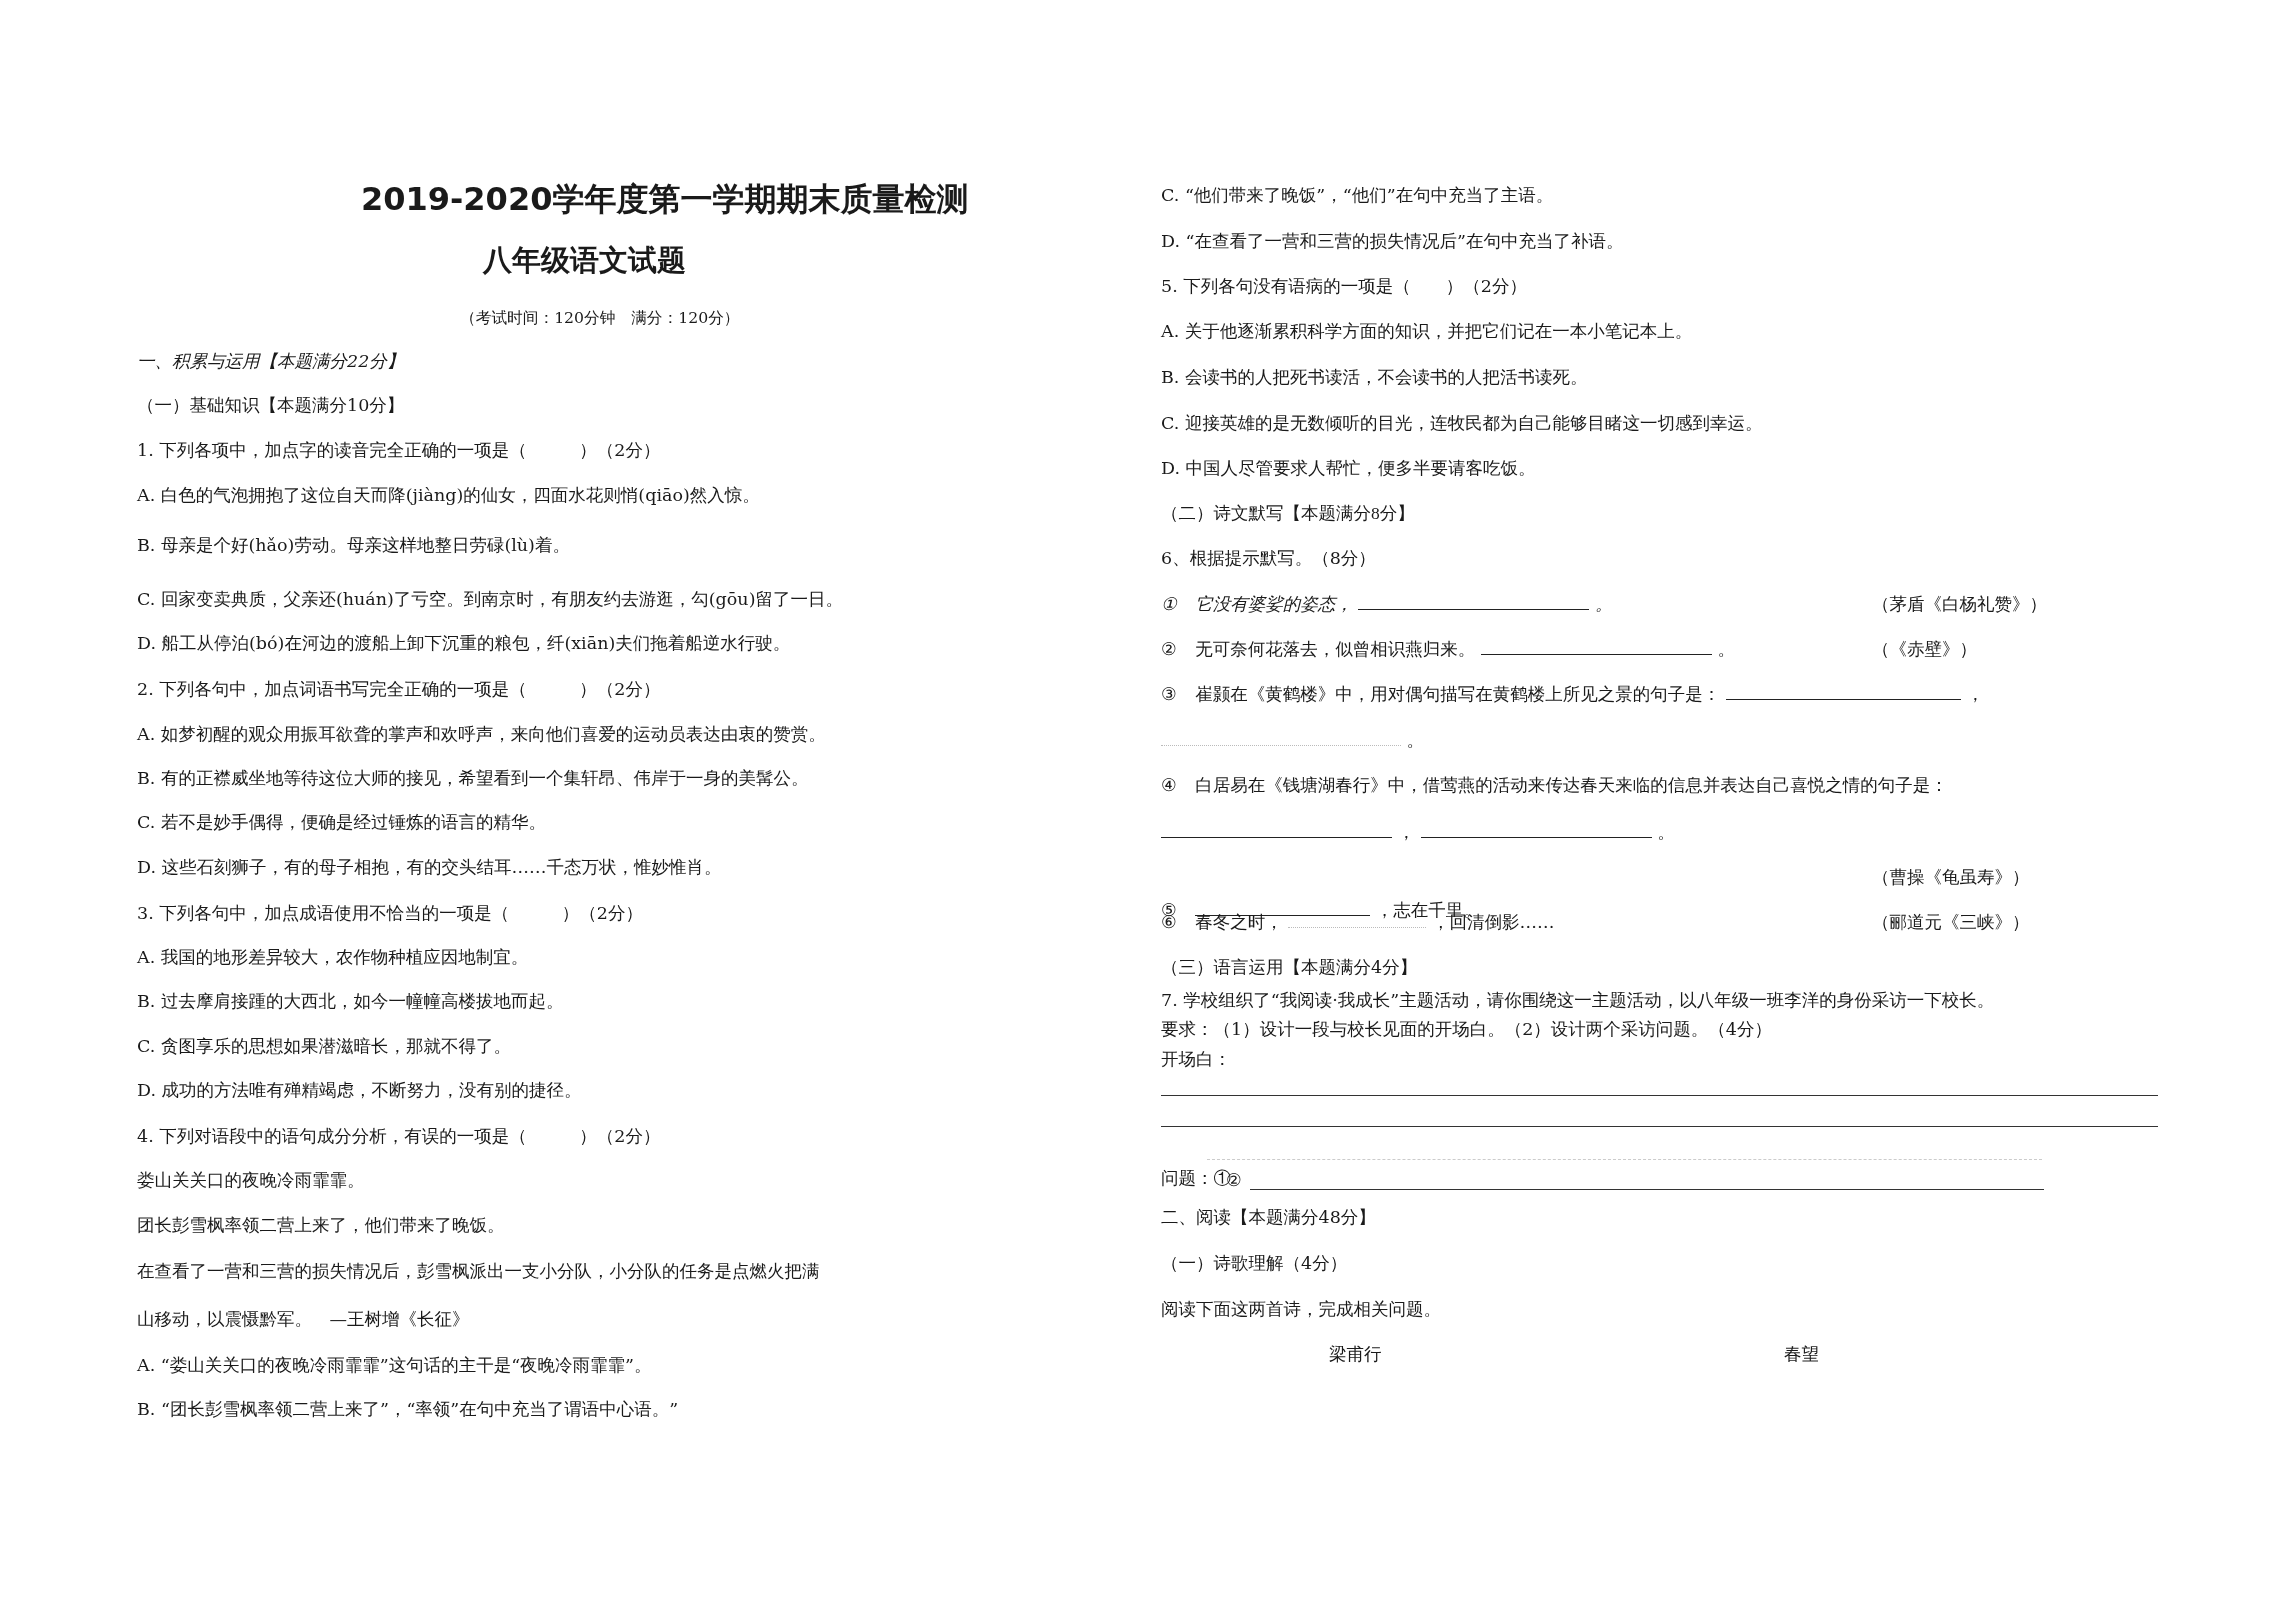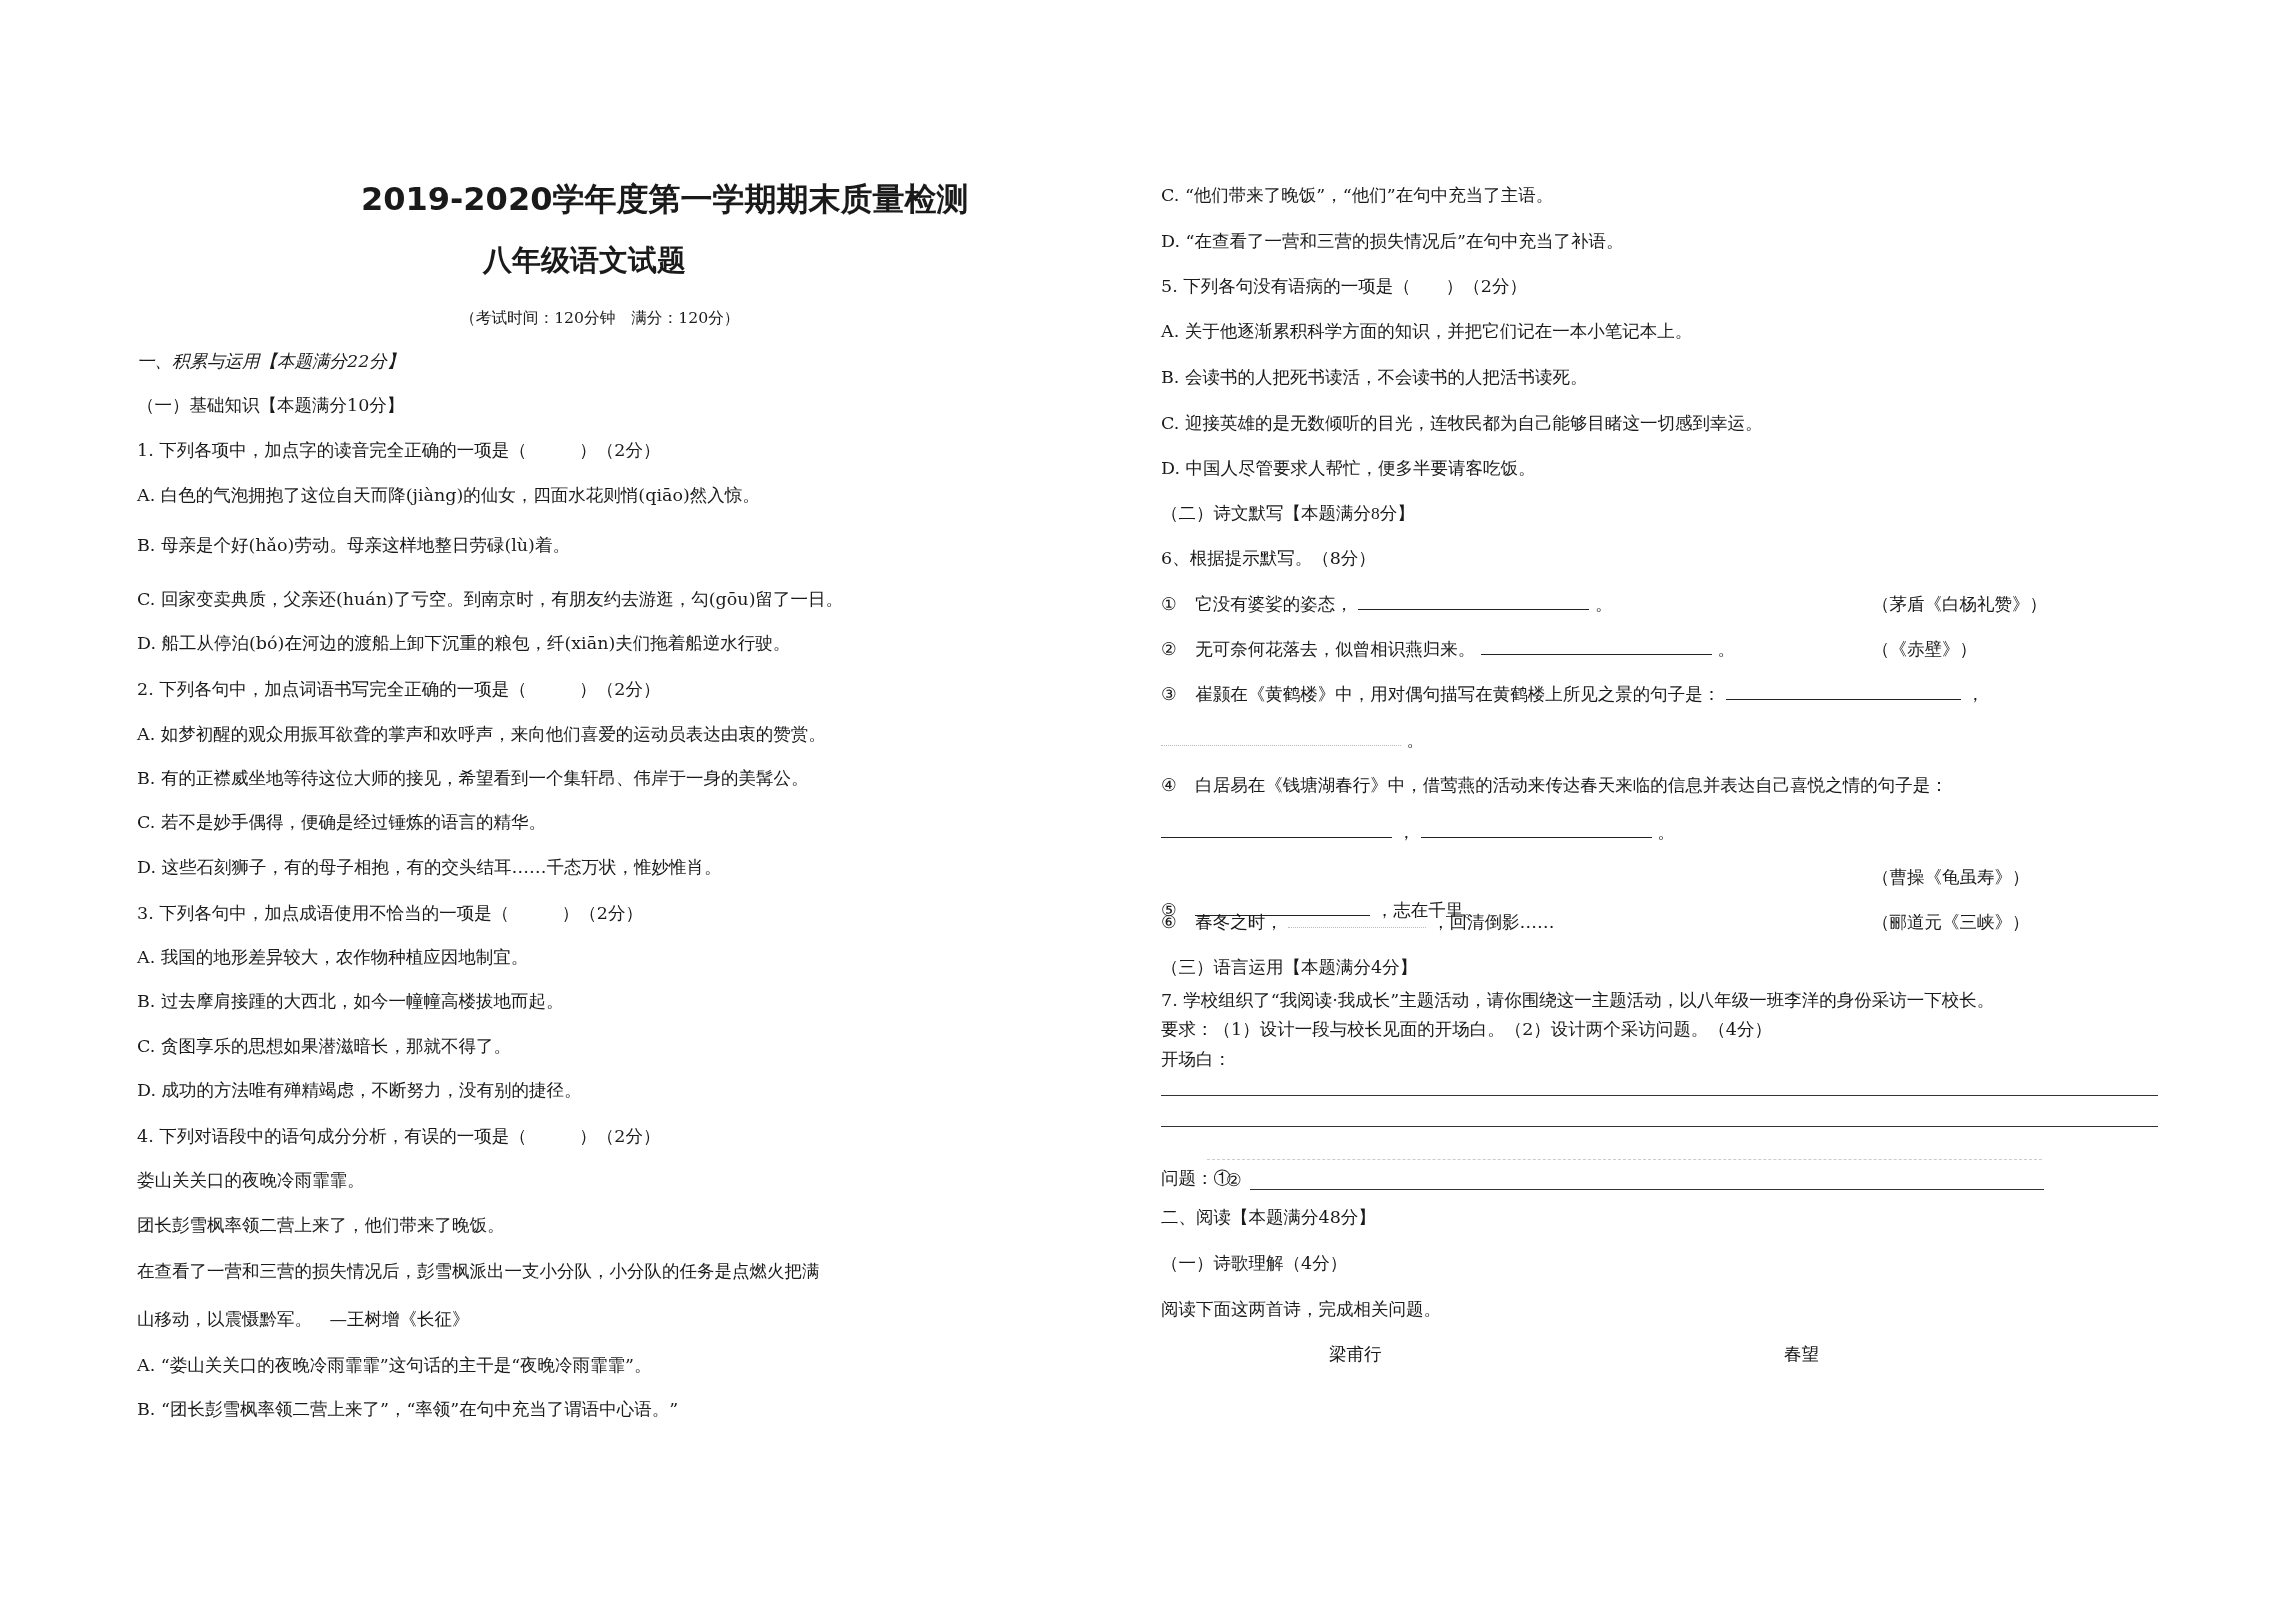--- a/index.html
+++ b/index.html
@@ -62,21 +62,21 @@
 
   <div class="line" style="top:274px;">5. 下列各句没有语病的一项是（　　）（2分）</div>
   <div class="line" style="top:319px;">A. 关于他逐渐累积科学方面的知识，并把它们记在一本小笔记本上。</div>
   <div class="line" style="top:365px;">B. 会读书的人把死书读活，不会读书的人把活书读死。</div>
   <div class="line" style="top:411px;">C. 迎接英雄的是无数倾听的目光，连牧民都为自己能够目睹这一切感到幸运。</div>
   <div class="line" style="top:456px;">D. 中国人尽管要求人帮忙，便多半要请客吃饭。</div>
 
   <div class="line" style="top:501px;font-family:Liberation Serif, serif;">（二）诗文默写【本题满分8分】</div>
   <div class="line" style="top:546px;">6、根据提示默写。（8分）</div>
 
-  <div class="line" style="top:592px;">
+  <div class="line" style="top:592px;font-style:italic;">
     <span>①</span>
     <span style="margin-left:13px;">它没有婆娑的姿态，</span>
     <span class="blank" style="width:231px;"></span>
     <span>。</span>
   </div>
   <div class="src" style="top:592px; left:711px;">（茅盾《白杨礼赞》）</div>
 
   <div class="line" style="top:637px;">
     <span>②</span>
     <span style="margin-left:13px;">无可奈何花落去，似曾相识燕归来。</span>

